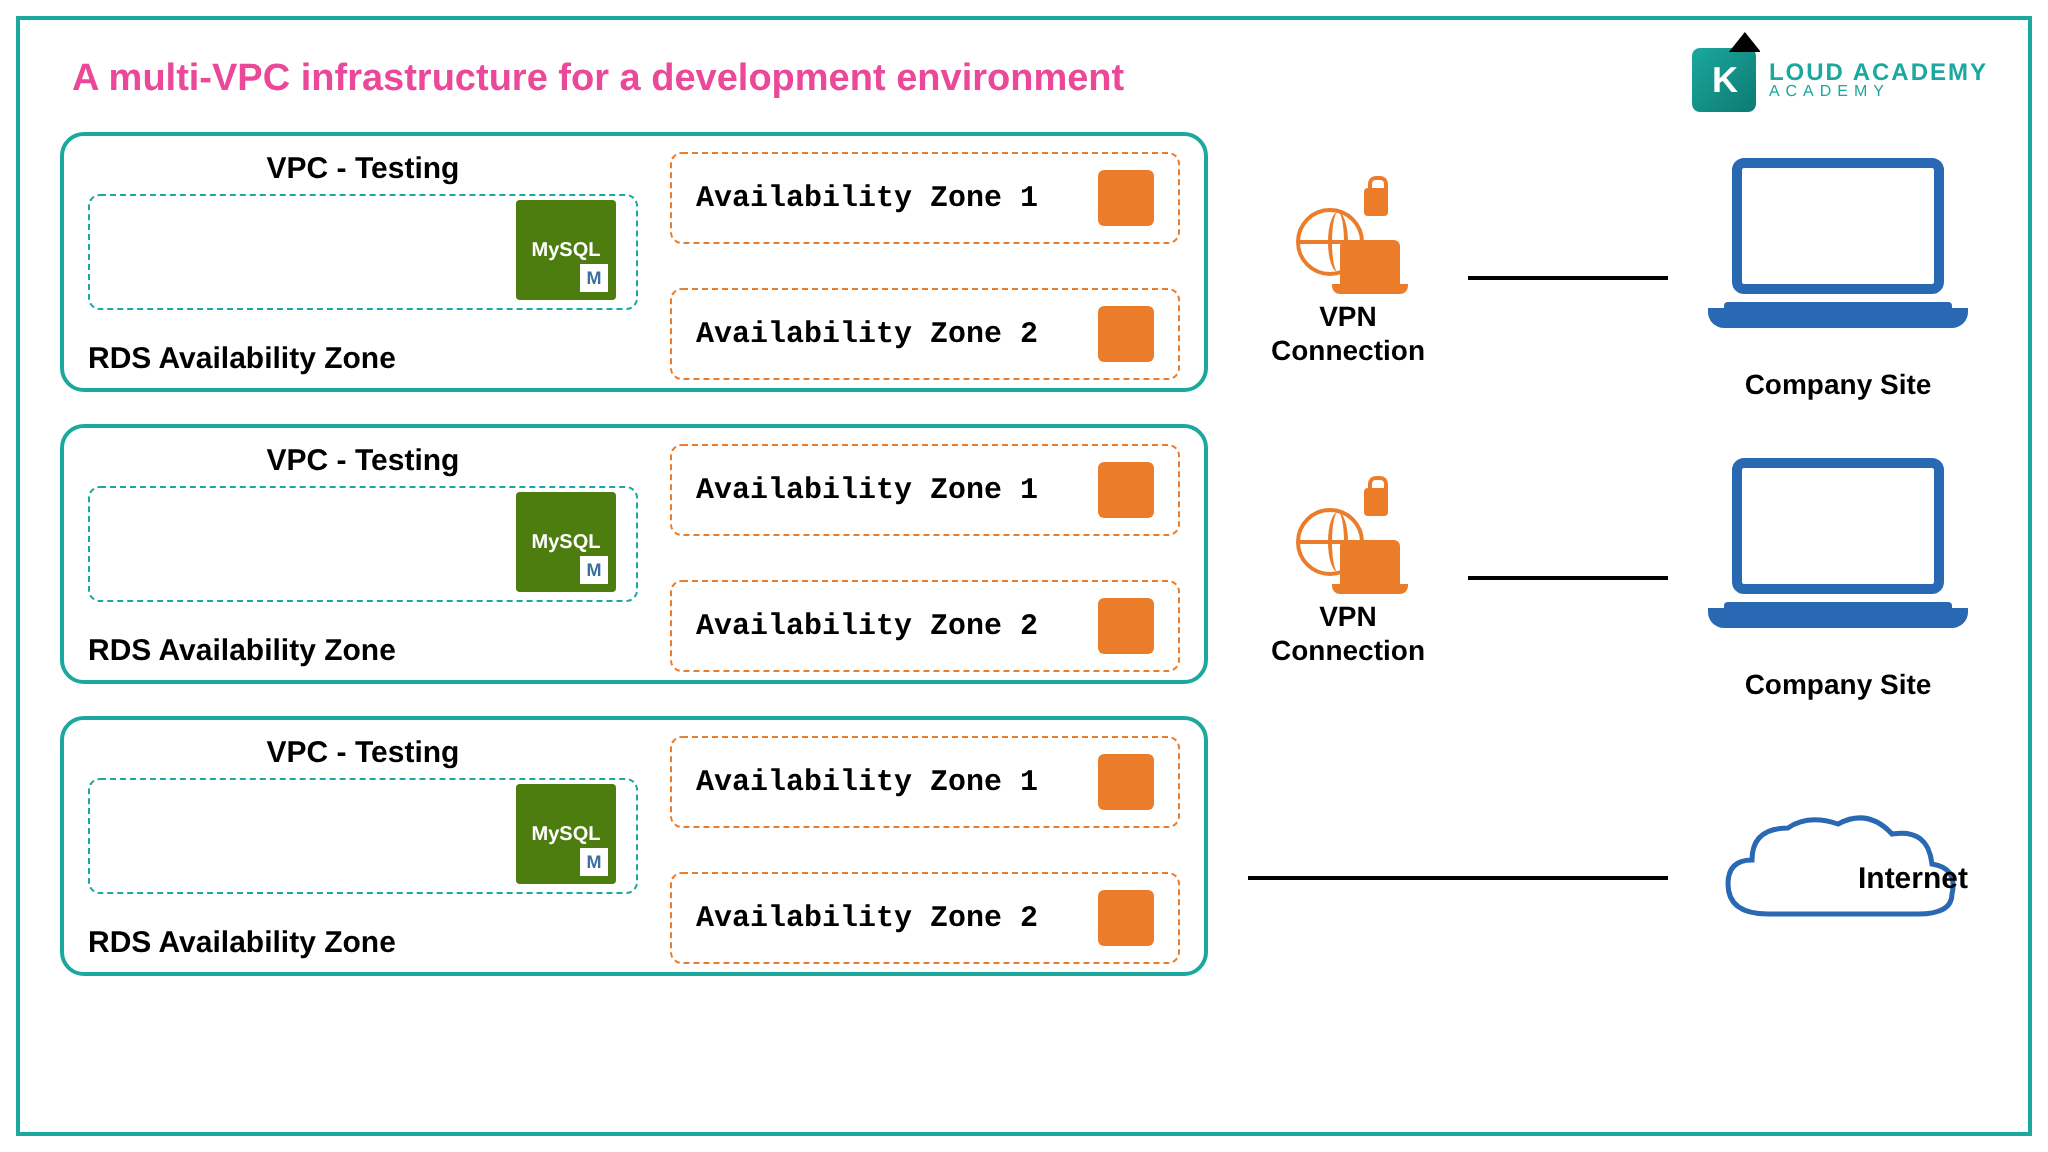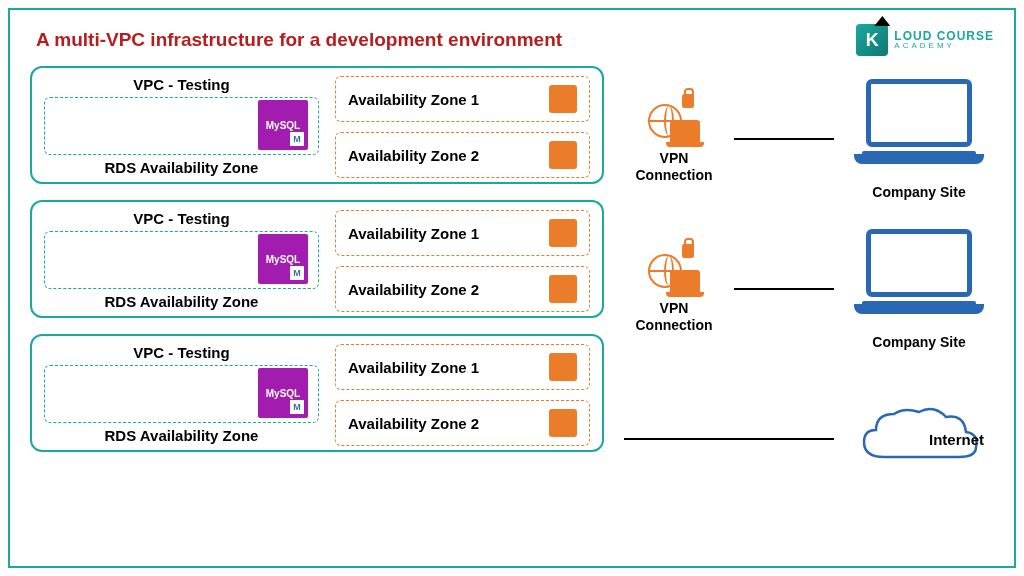--- a/index.html
+++ b/index.html
@@ -1,37 +1,37 @@
 <!DOCTYPE html>
 <html><head>
   <meta charset="utf-8">
   <style>
     * { margin: 0; padding: 0; box-sizing: border-box; }
     body { font-family: Arial, sans-serif; background: #fff; width: 1024px; height: 576px; position: relative; }
     .frame { position: absolute; top: 8px; left: 8px; right: 8px; bottom: 8px; border: 2px solid #1ba89e; }
     .header { display: flex; justify-content: space-between; align-items: center; padding: 14px 20px 4px 26px; }
-    .title { font-size: 19px; font-weight: bold; color: #b91c1c; }
+    .title { font-size: 19px; font-weight: bold; color: #ec4899; }
     .logo { display: flex; align-items: center; gap: 6px; }
     .logo-icon { width: 32px; height: 32px; background: linear-gradient(135deg, #1ba89e, #0d7a72); border-radius: 4px; position: relative; display: flex; align-items: center; justify-content: center; color: #fff; font-weight: bold; font-size: 18px; }
     .logo-icon::before { content: ""; position: absolute; top: -8px; right: -2px; width: 16px; height: 10px; background: #000; clip-path: polygon(0 100%, 100% 100%, 50% 0); }
     .logo-text { display: flex; flex-direction: column; line-height: 1; }
     .logo-text-top { font-size: 12px; font-weight: bold; color: #1ba89e; letter-spacing: 1px; }
     .logo-text-bot { font-size: 8px; color: #1ba89e; letter-spacing: 3px; }
     .content { display: flex; padding: 6px 20px 0 20px; gap: 20px; }
     .left-col { display: flex; flex-direction: column; gap: 16px; flex: 1; }
     .right-col { display: flex; flex-direction: column; gap: 20px; width: 370px; padding-top: 8px; }
     .vpc-box { border: 2px solid #1ba89e; border-radius: 12px; padding: 8px 12px 4px 12px; display: flex; gap: 16px; }
     .vpc-left { flex: 1; }
     .vpc-title { font-weight: bold; font-size: 15px; text-align: center; margin-bottom: 4px; }
     .rds-box { border: 1.5px dashed #1ba89e; border-radius: 6px; height: 58px; position: relative; }
-    .mysql-icon { position: absolute; top: 2px; right: 10px; width: 50px; height: 50px; background: #a21caf; border-radius: 2px; display: flex; flex-direction: column; align-items: center; justify-content: center; }
+    .mysql-icon { position: absolute; top: 2px; right: 10px; width: 50px; height: 50px; background: #4d7c0f; border-radius: 2px; display: flex; flex-direction: column; align-items: center; justify-content: center; }
     .mysql-icon-txt { color: #fff; font-size: 10px; font-weight: bold; }
     .mysql-icon-m { width: 14px; height: 14px; background: #fff; color: #3d6ea0; font-size: 9px; font-weight: bold; display: flex; align-items: center; justify-content: center; position: absolute; bottom: 4px; right: 4px; }
-    .rds-label { font-weight: bold; font-size: 15px; text-align: center; margin-top: 4px; }
-    .az-col { display: flex; flex-direction: column; gap: 10px; justify-content: flex-start; }
+    .rds-label { font-weight: bold; font-size: 15px; text-align: left; margin-top: 16px; }
+    .az-col { display: flex; flex-direction: column; gap: 22px; justify-content: flex-start; font-family: Liberation Mono, monospace; }
     .az-box { border: 1.5px dashed #eb7c2a; border-radius: 6px; padding: 8px 12px; display: flex; align-items: center; gap: 14px; width: 255px; }
     .az-label { font-weight: bold; font-size: 15px; flex: 1; }
     .az-square { width: 28px; height: 28px; background: #eb7c2a; border-radius: 3px; }
     .conn-row { display: flex; align-items: center; gap: 10px; height: 130px; }
     .conn-left { display: flex; flex-direction: column; align-items: center; width: 100px; }
     .conn-icon { width: 52px; height: 52px; display: flex; align-items: center; justify-content: center; }
     .conn-label { font-weight: bold; font-size: 14px; text-align: center; margin-top: 4px; line-height: 1.2; }
     .conn-line { flex: 1; height: 2px; background: #000; }
     .conn-right { display: flex; flex-direction: column; align-items: center; width: 150px; gap: 12px; }
     .laptop { width: 130px; height: 85px; position: relative; }
@@ -58,21 +58,21 @@
 <body>
 
 <div class="frame">
   <div class="header">
     <div class="title">A multi-VPC infrastructure for a development environment</div>
     <div class="logo">
       <div class="logo-icon">
           <span>K</span>
         </div>
       <div class="logo-text">
-        <span class="logo-text-top">LOUD COURSE</span>
+        <span class="logo-text-top">LOUD ACADEMY</span>
         <span class="logo-text-bot">ACADEMY</span>
       </div>
     </div>
   </div>
 
   <div class="content">
     <div class="left-col">
       <div class="vpc-box">
         <div class="vpc-left">
           <div class="vpc-title">VPC - Testing</div>

